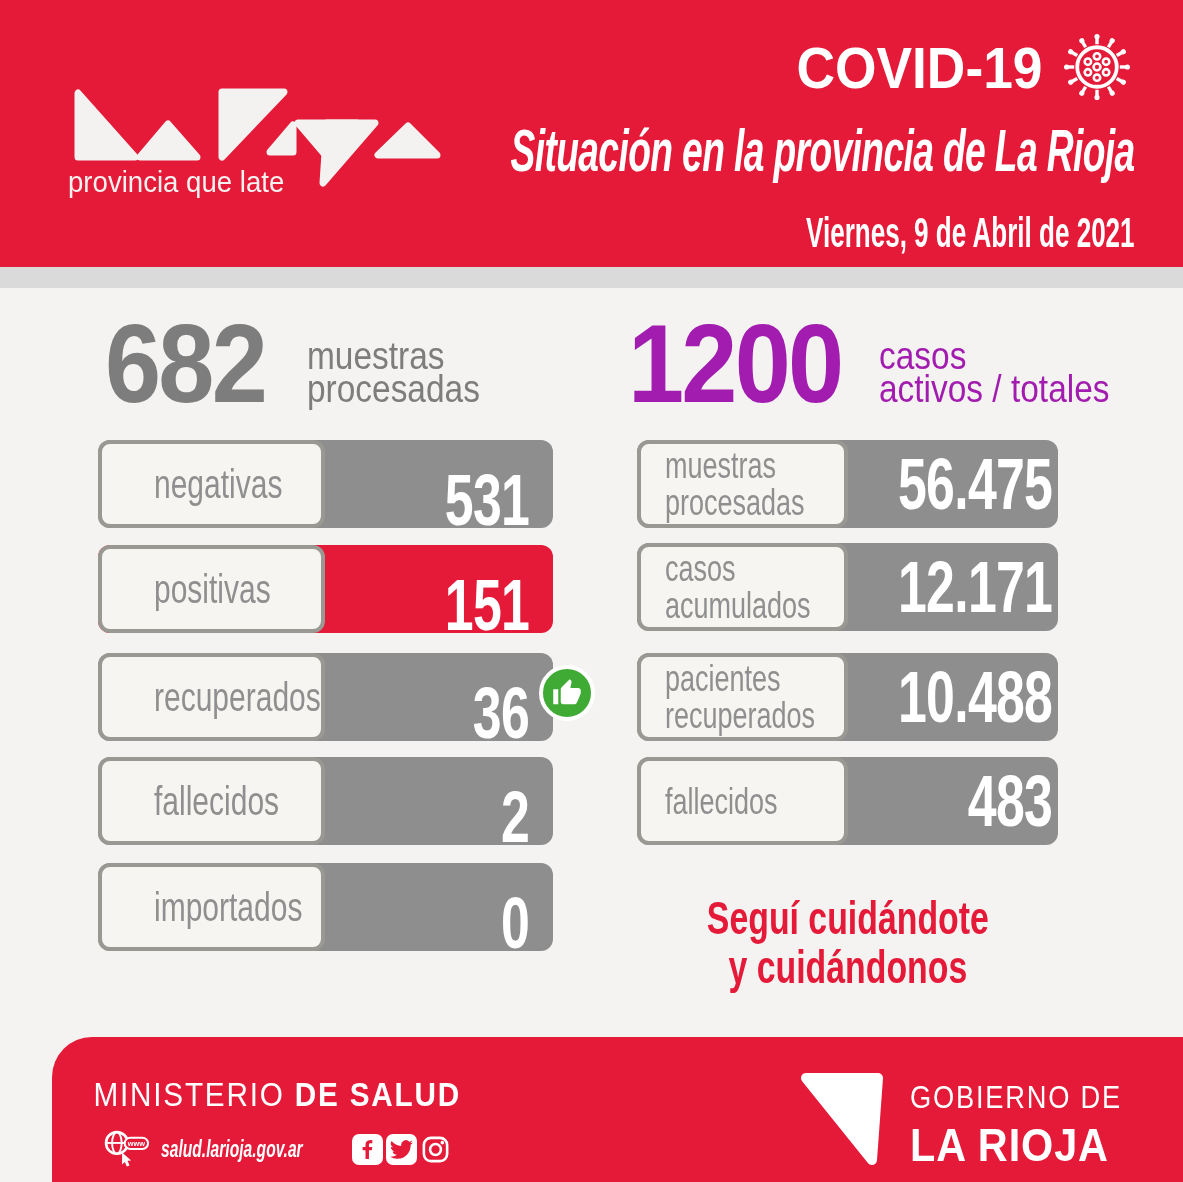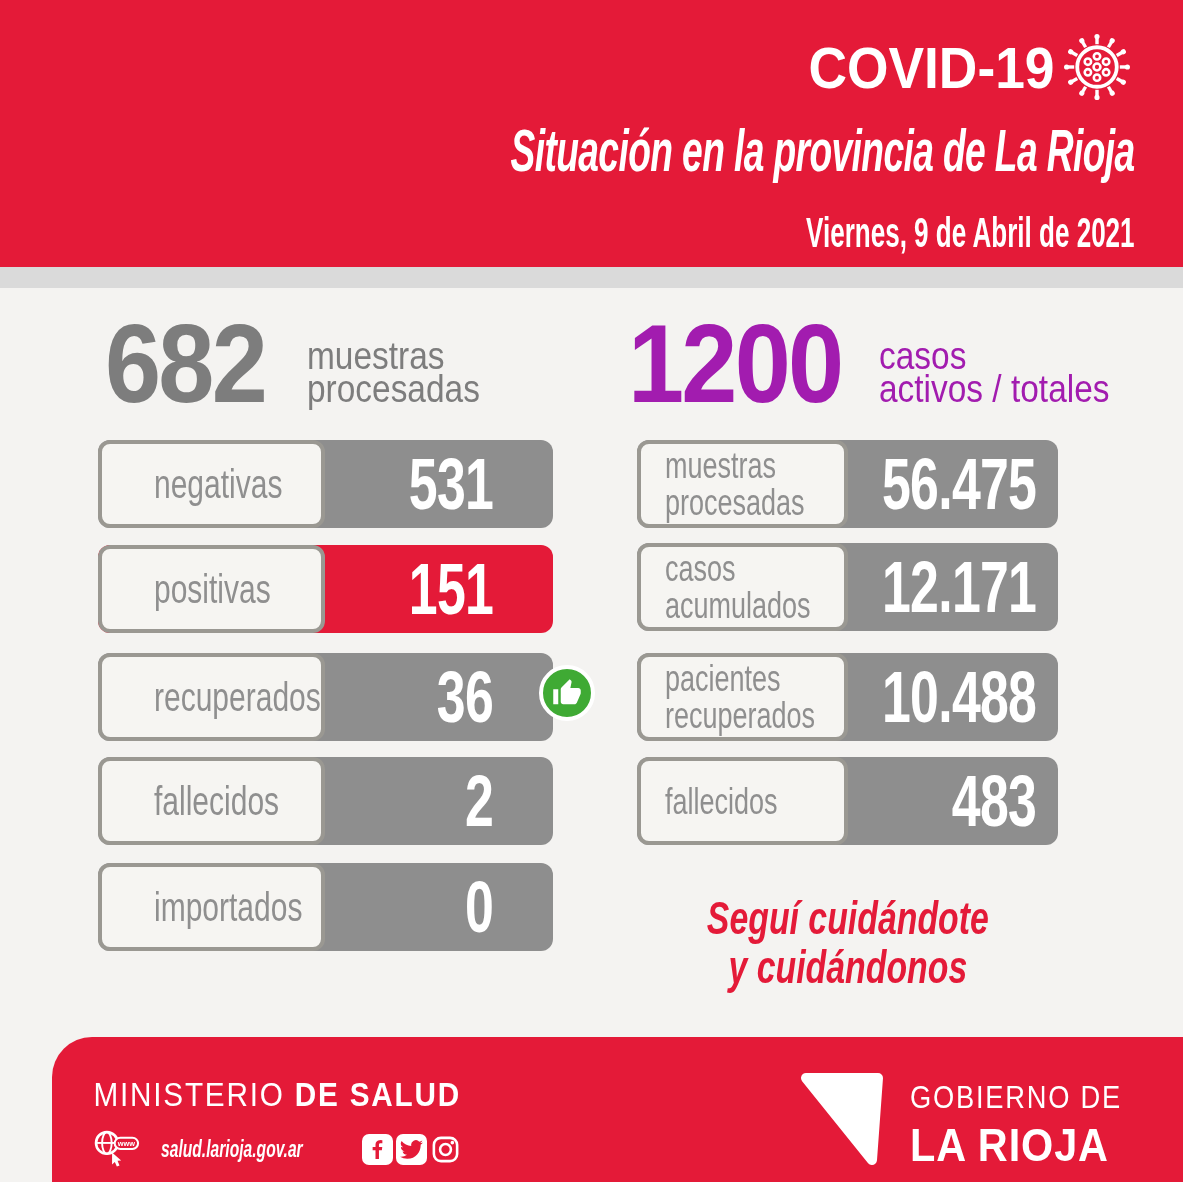--- a/index.html
+++ b/index.html
@@ -9,21 +9,21 @@
   
   .header{position:absolute;left:0;top:0;width:1183px;height:267px;background:#e41a38;}
   .divider{position:absolute;left:0;top:267px;width:1183px;height:21px;background:#dadada;}
 
   .logo{position:absolute;left:62px;top:75px;width:400px;height:125px;}
   .logo svg{position:absolute;left:0;top:0;}
   .tagline{position:absolute;left:6px;top:90px;color:#f3f2f0;font-size:30px;font-weight:400;
            white-space:nowrap;display:inline-block;transform:scaleX(.92);transform-origin:0 50%;}
 
   .header-right{position:absolute;right:48px;top:24px;text-align:right;color:#fff;}
-  .covid-line{display:flex;align-items:center;justify-content:flex-end;gap:4px;height:86px;}
+  .covid-line{display:flex;align-items:center;justify-content:flex-end;gap:16px;height:86px;}
   .covid-label{font-size:58px;font-weight:700;letter-spacing:0px;display:inline-block;transform:scaleX(.92);transform-origin:100% 50%;}
   .hdr-title{margin-top:6px;font-size:60px;font-weight:700;font-style:italic;white-space:nowrap;
              display:block;transform:scaleX(.62);transform-origin:100% 50%;letter-spacing:-1px;}
   .hdr-date{margin-top:24px;font-size:42px;font-weight:700;white-space:nowrap;
             display:block;transform:scaleX(.62);transform-origin:100% 50%;}
 
   
   .headline{position:absolute;display:flex;align-items:flex-end;gap:14px;}
   .headline .big{font-weight:700;font-size:112px;line-height:96px;letter-spacing:-3px;
                  display:inline-block;transform:scaleX(.9);transform-origin:0 100%;}
@@ -41,57 +41,71 @@
              border-radius:12px;display:flex;align-items:center;}
   .lrow .label-box{width:227px;padding-left:52px;}
   .rrow .label-box{width:211px;padding-left:24px;}
   .stat-label{color:#8f8f8f;font-size:40px;line-height:40px;display:inline-block;
               transform:scaleX(.75);transform-origin:0 50%;white-space:nowrap;}
   .stat-label2{color:#8f8f8f;font-size:36px;line-height:37px;display:inline-block;
                transform:scaleX(.75);transform-origin:0 50%;}
   .stat-label2 div{white-space:nowrap;}
   .stat-label2 div:empty{display:none;}
   .row-value{position:absolute;right:0;top:0;height:100%;display:flex;align-items:center;color:#fff;}
-  .lrow .row-value{padding-right:60px;}
-  .rrow .row-value{padding-right:22px;}
+  .lrow .row-value{padding-right:24px;margin-top:16px;}
+  .rrow .row-value{padding-right:6px;}
   .num{font-size:72px;font-weight:700;letter-spacing:-1px;display:inline-block;
        transform:scaleX(.72);transform-origin:100% 50%;}
 
   .thumb-badge{position:absolute;right:-42px;top:12px;width:56px;height:56px;border-radius:50%;
                background:#3faa34;border:4px solid #ffffff;display:flex;align-items:center;justify-content:center;}
 
   
   .message{position:absolute;left:637px;top:893px;width:421px;text-align:center;color:#e41a38;
-           font-weight:700;font-style:italic;font-size:47px;line-height:49px;}
+           font-weight:700;font-size:47px;line-height:49px;}
   .message span{display:inline-block;transform:scaleX(.72);transform-origin:50% 50%;white-space:nowrap;}
 
   
   .footer{position:absolute;left:52px;top:1037px;width:1131px;height:145px;background:#e41a38;
           border-top-left-radius:40px;}
   .footer-left{position:absolute;left:87px;top:1076px;width:380px;display:flex;flex-direction:column;
                align-items:center;gap:12px;color:#fff;}
   .ministry{font-size:33px;letter-spacing:2px;white-space:nowrap;display:inline-block;transform:scaleX(.9);}
   .ministry b{font-weight:700;}
-  .webline{display:flex;align-items:center;gap:20px;}
+  .webline{display:flex;align-items:center;gap:10px;}
   .weburl{font-size:23px;font-weight:700;font-style:italic;white-space:nowrap;color:#fff;
           display:inline-block;transform:scaleX(.68);transform-origin:0 50%;margin-left:-4px;margin-right:-28px;}
   .socials{display:flex;gap:3px;}
   .social{width:31px;height:31px;border-radius:7px;display:flex;align-items:center;justify-content:center;}
   .social.solid{background:#ffffff;}
   .footer-right{position:absolute;left:800px;top:1072px;display:flex;gap:16px;color:#fff;}
   .gov-text{padding-top:8px;margin-left:10px;}
   .gov-line1{font-size:31px;letter-spacing:2px;white-space:nowrap;display:inline-block;transform:scaleX(.88);transform-origin:0 50%;}
   .gov-line2{font-size:46px;font-weight:700;letter-spacing:1px;white-space:nowrap;display:inline-block;transform:scaleX(.9);transform-origin:0 50%;margin-top:2px;}
 </style>
 </head>
 <body>
 
 <div id="stage">
 
   <div class="header">
+    <div class="logo">
+      <svg width="380" height="115" viewBox="0 0 380 115">
+        <g fill="#f3f2f0" stroke="#f3f2f0" stroke-width="7" stroke-linejoin="round">
+          <polygon points="16,18 16,82 73,82"></polygon>
+          <polygon points="78,82 135,82 106,49"></polygon>
+          <polygon points="160,17 222,17 160,82"></polygon>
+          <polygon points="231,50 231,77 208,77"></polygon>
+          <polygon points="236,48 295,48 265,82"></polygon>
+          <polygon points="265,48 313,48 261,108"></polygon>
+          <polygon points="316,80 375,80 346,51"></polygon>
+        </g>
+      </svg>
+      <span class="tagline">provincia que late</span>
+    </div>
 
     <div class="header-right">
       <div class="covid-line">
         <span class="covid-label">COVID-19</span>
         <svg width="76" height="76" viewBox="0 0 100 100">
           <g stroke="#ffffff" fill="none">
             <circle cx="50" cy="50" r="26" stroke-width="5"></circle>
             <g stroke-width="4.5">
               <g>
                   <line x1="50" y1="20" x2="50" y2="12"></line>

